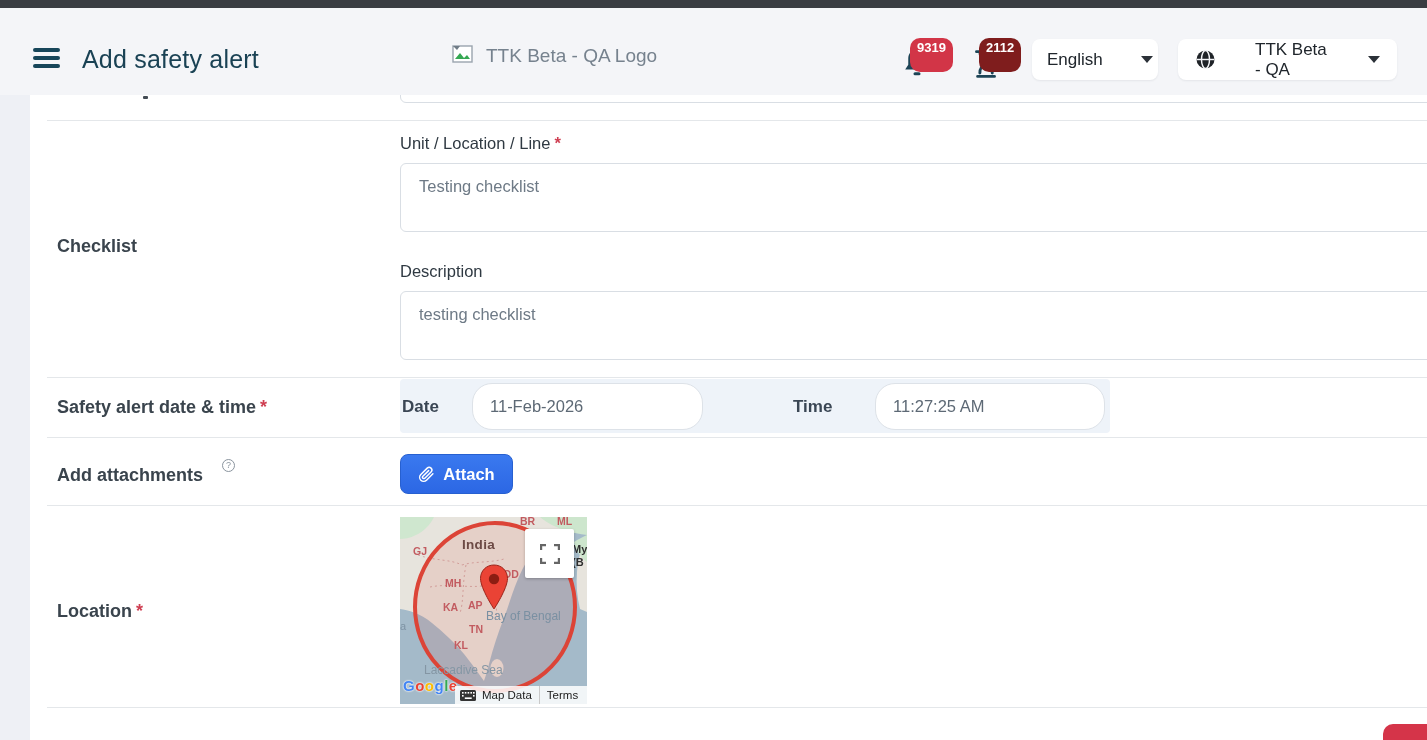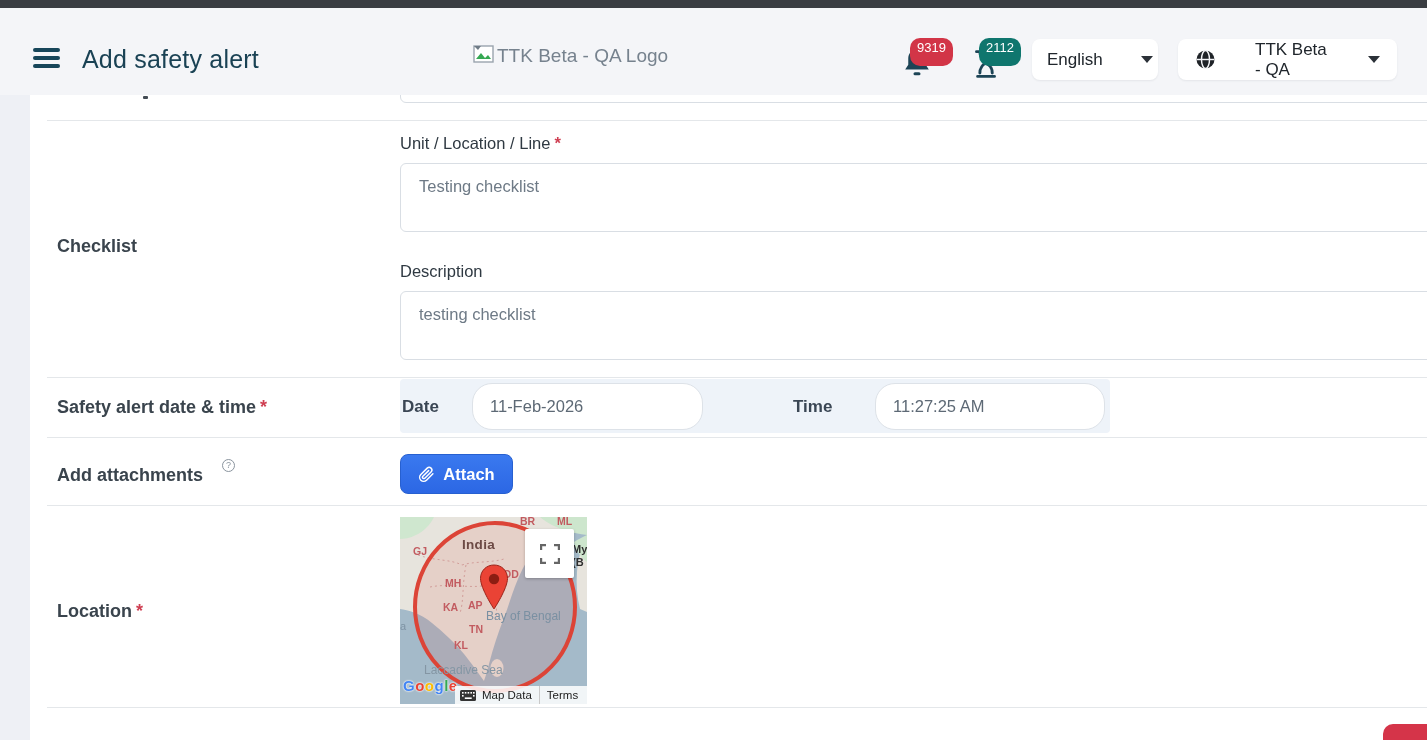--- a/index.html
+++ b/index.html
@@ -8,29 +8,29 @@
 
   
   .topbar { position:absolute; left:0; top:0; width:1427px; height:8px; background:#3a3d42; }
   .header { position:absolute; left:0; top:8px; width:1427px; height:87px; background:#f4f5f8; }
 
   .hamburger { position:absolute; left:33px; top:40px; width:27px; height:24px; cursor:pointer; }
   .hamburger i { display:block; width:27px; height:3.6px; background:#17465a; border-radius:2px; margin-bottom:4.6px; }
 
   .page-title { position:absolute; left:82px; top:37px; font-size:25px; font-weight:500; color:#1a4254; letter-spacing:.2px; }
 
-  .logo-wrap { position:absolute; left:473px; top:37px; display:flex; align-items:center; gap:3px; }
+  .logo-wrap { position:absolute; left:452px; top:37px; display:flex; align-items:center; gap:13px; }
   .logo-text { font-size:19px; color:#76828e; }
 
   .bell-wrap { position:absolute; left:903px; top:28px; width:60px; height:48px; }
   .hour-wrap { position:absolute; left:972px; top:28px; width:60px; height:48px; }
-  .badge { position:absolute; top:2px; left:7px; height:28px; line-height:19px; padding:0 7px; border-radius:10px;
-           font-size:13px; font-weight:400; color:#fff; z-index:2; }
+  .badge { position:absolute; top:2px; left:7px; height:34px; line-height:19px; padding:0 7px; border-radius:10px;
+           font-size:13px; font-weight:700; color:#fff; z-index:2; }
   .badge.red { background:#d23547; }
-  .badge.amber { background:#0f766e; }
+  .badge.amber { background:#7f1d1d; }
   .hdr-icon { position:absolute; left:0; top:12px; }
 
   .pill { position:absolute; top:31px; height:41px; background:#fff; border-radius:8px;
           box-shadow:0 1px 2px rgba(40,50,60,.08); display:flex; align-items:center; cursor:pointer;gap:28px; }
   .pill-lang { left:1032px; width:126px; padding:0 15px; }
   .pill-tenant { left:1178px; width:219px; padding:0 17px; }
   .pill-label { font-size:17px; color:#20262c; flex:1; }
   .caret { width:0; height:0; border-left:6px solid transparent; border-right:6px solid transparent; border-top:7px solid #2b3138; margin-left:10px; }
   .globe { margin-right:11px; display:flex; }
 

